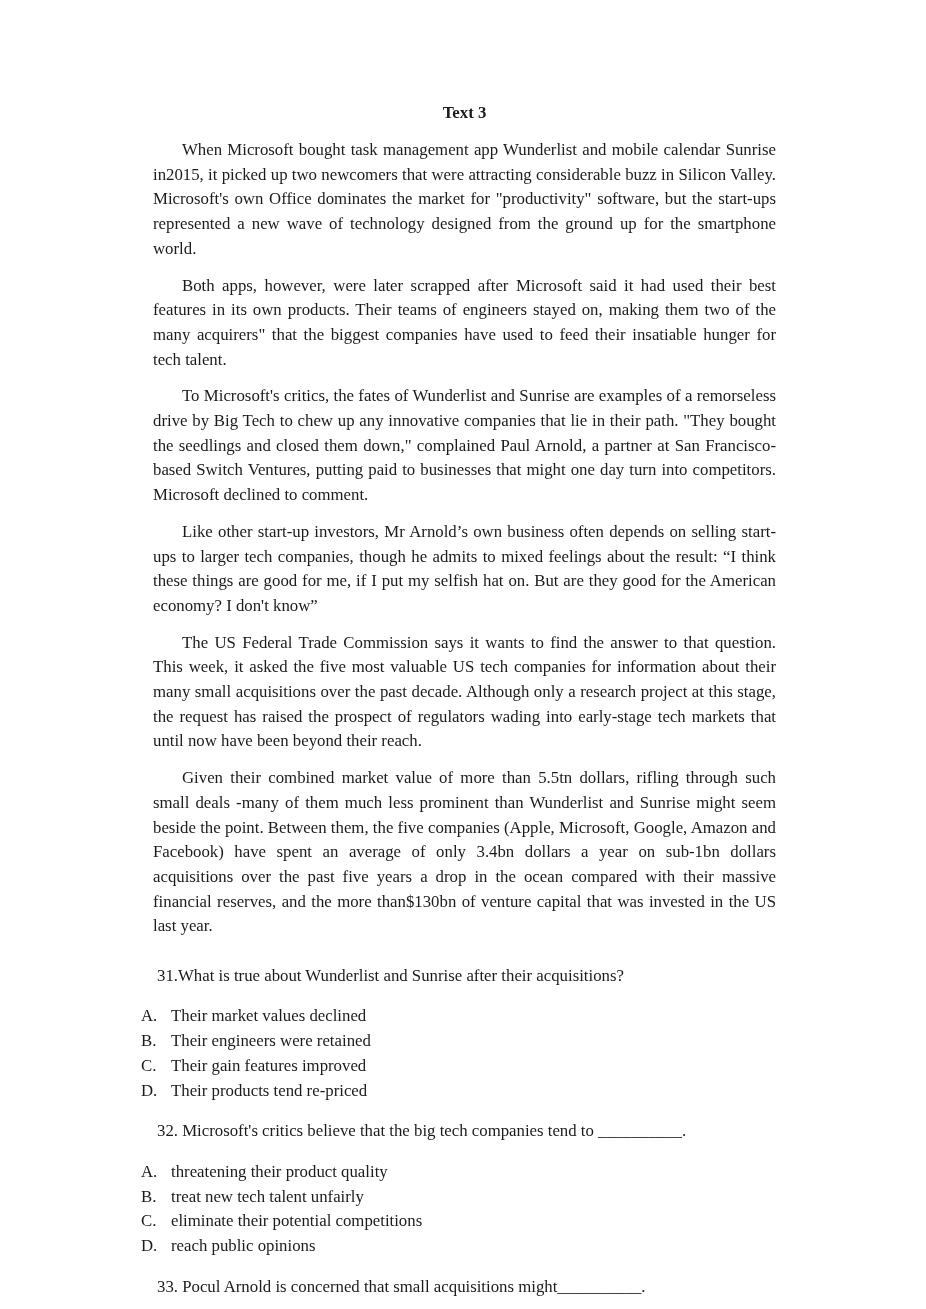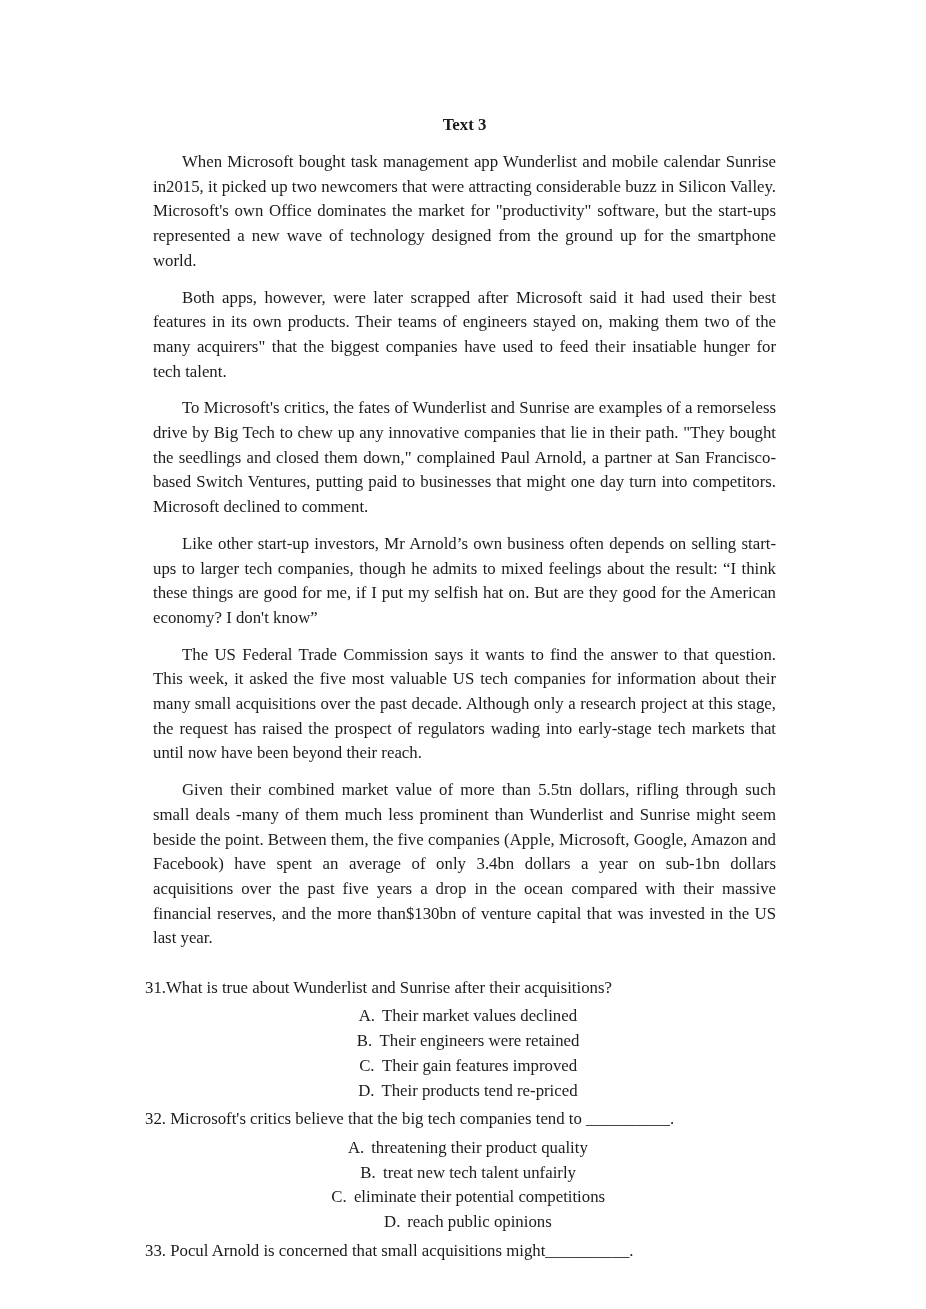--- a/index.html
+++ b/index.html
@@ -13,41 +13,41 @@
     height: 1309px;
     background: #ffffff;
     box-sizing: border-box;
     padding: 100px 138px 0 141px;
     font-family: "Liberation Serif", "DejaVu Serif", serif;
     font-size: 16.8px;
     line-height: 24.7px;
     color: #1b1b1b;
   }
   .title {
-    margin: 12px;
+    margin: 0;
     text-align: center;
     font-weight: bold;
     font-size: 16.8px;
     line-height: 26px;
   }
   .para {
     margin: 12px;
     text-align: justify;
     text-indent: 29px;
   }
   .questions {
     margin-top: 24.7px;
   }
   .q-text {
-    margin: 4px;
+    margin: 16px;
     text-align: left;
   }
   .option {
     margin: 0;
-    text-align: center;
+    text-align: left;
   }
   .opt-letter {
     display: inline-block;
     width: 30px;
   }
 </style>
 </head>
 <body>
 
 <div class="page">

